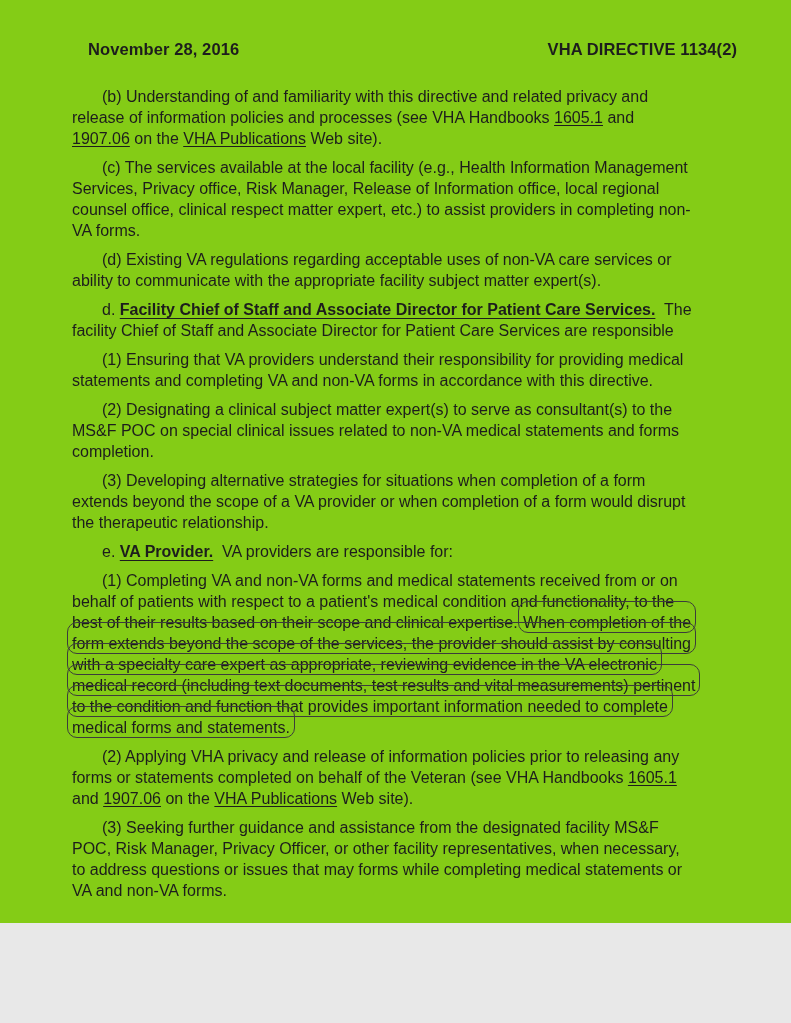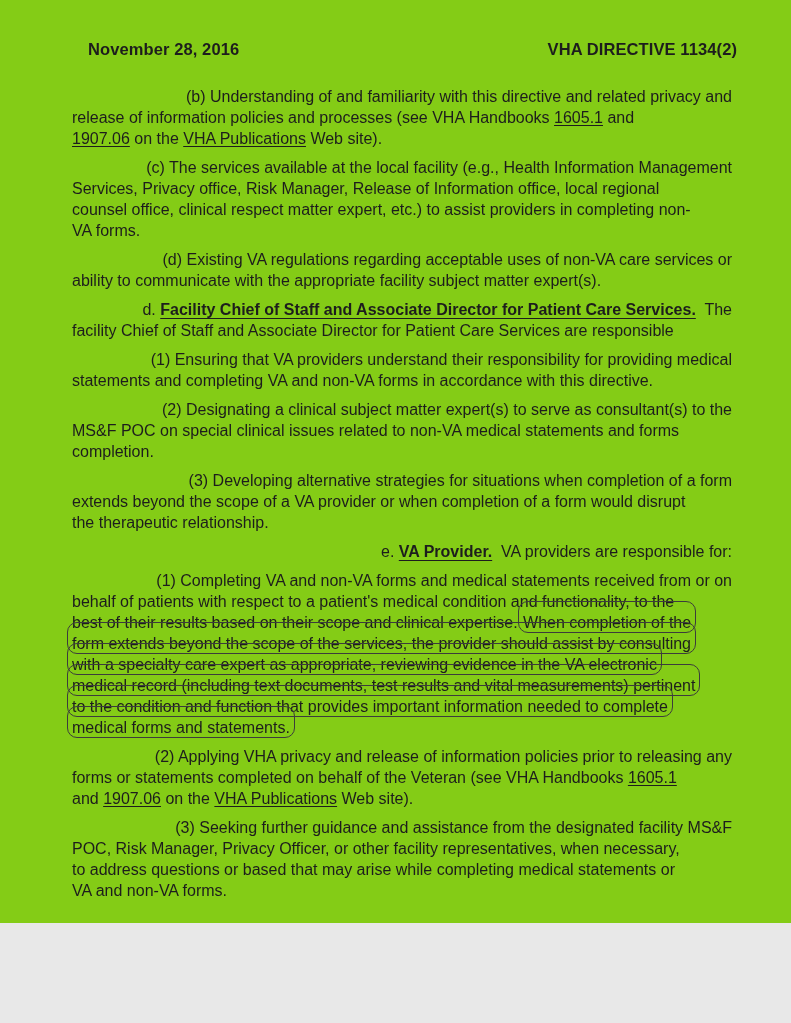--- a/index.html
+++ b/index.html
@@ -39,21 +39,20 @@
     margin: 0 0 8px 0;
   }
   .line {
     white-space: pre;
     height: 21px;
     line-height: 21px;
     font-size: 16px;
   }
   .line.indent {
     padding-left: 30px;
-    text-align: right;
   }
   .seg-n  { }
   .seg-u  { text-decoration: underline; text-underline-offset: 2px; }
   .seg-bu { font-weight: bold; text-decoration: underline; text-underline-offset: 2.5px; }
   .seg-box {
     border: 1.6px solid #3c3c3c;
     border-radius: 10px;
     padding: 12px 4px 1px 4px;
     margin-left: -4px;
   }
@@ -136,21 +135,21 @@
         <div class="line"><span class="seg-box">medical forms and statements.</span></div>
       </div>
       <div class="paragraph">
         <div class="line indent"><span class="seg-n">(2) Applying VHA privacy and release of information policies prior to releasing any</span></div>
         <div class="line"><span class="seg-n">forms or statements completed on behalf of the Veteran (see VHA Handbooks </span><span class="seg-u">1605.1</span></div>
         <div class="line"><span class="seg-n">and </span><span class="seg-u">1907.06</span><span class="seg-n"> on the </span><span class="seg-u">VHA Publications</span><span class="seg-n"> Web site).</span></div>
       </div>
       <div class="paragraph">
         <div class="line indent"><span class="seg-n">(3) Seeking further guidance and assistance from the designated facility MS&amp;F</span></div>
         <div class="line"><span class="seg-n">POC, Risk Manager, Privacy Officer, or other facility representatives, when necessary,</span></div>
-        <div class="line"><span class="seg-n">to address questions or based that may arise while completing medical statements or</span></div>
+        <div class="line"><span class="seg-n">to address questions or issues that may forms while completing medical statements or</span></div>
         <div class="line"><span class="seg-n">VA and non-VA forms.</span></div>
       </div>
     </div>
 
   <div class="footer">
     <span class="page-number">8</span>
     <span class="handwritten">of 9</span>
   </div>
 </div>
 

